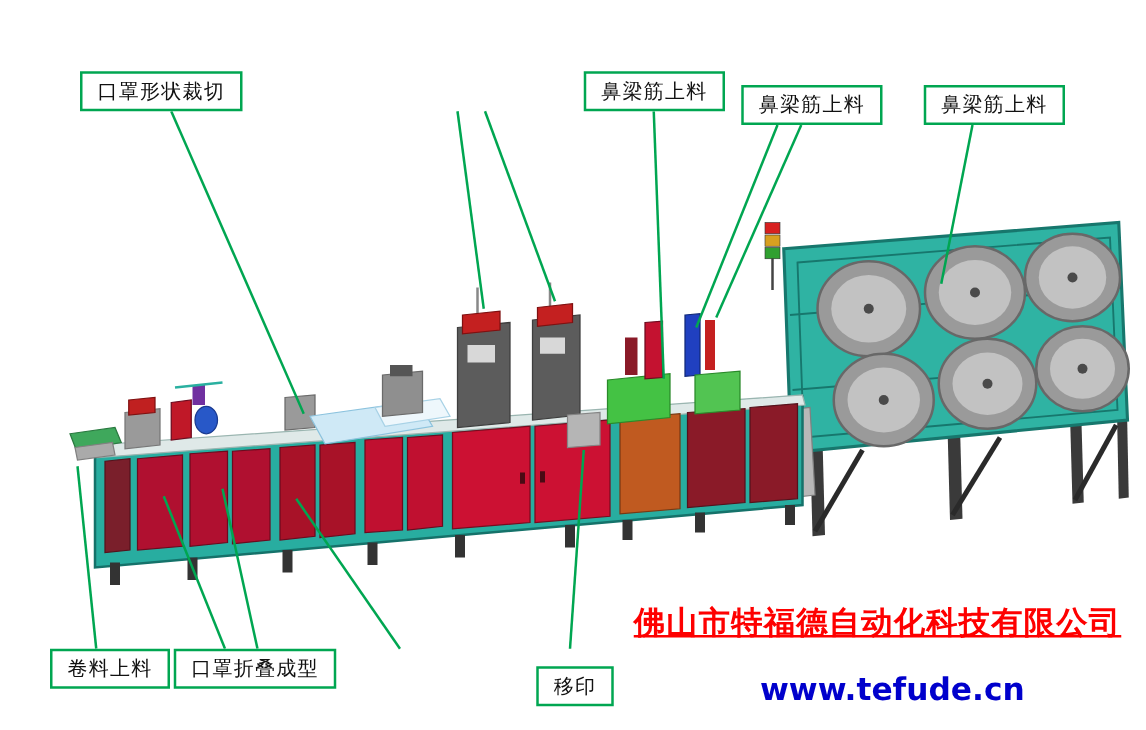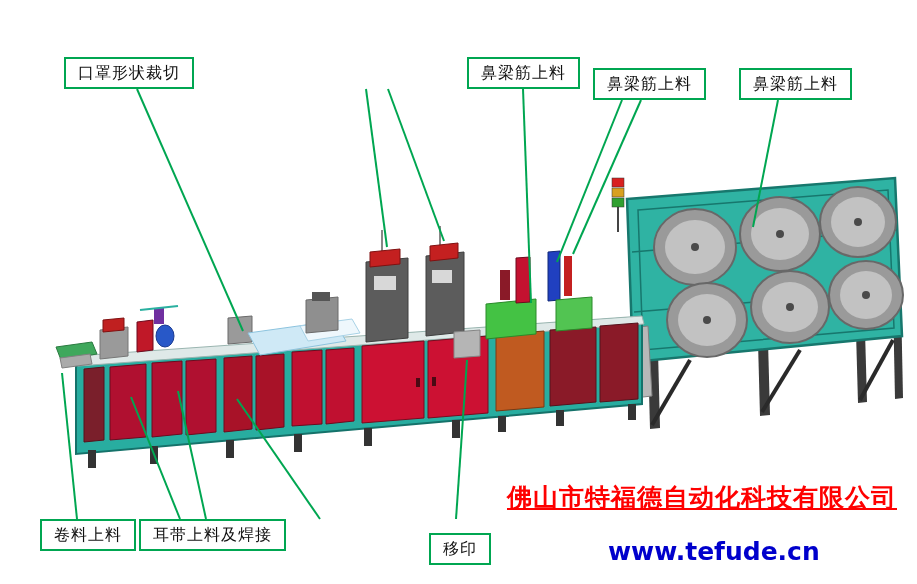--- a/index.html
+++ b/index.html
@@ -202,19 +202,19 @@
       <line class="connector" x1="320" y1="519" x2="237" y2="399"></line>
       <line class="connector" x1="456" y1="519" x2="467" y2="360"></line>
     </g>
   </svg>
 
   <div class="callout" style="left:64px; top:57px">口罩形状裁切</div>
   <div class="callout" style="left:467px; top:57px">鼻梁筋上料</div>
   <div class="callout" style="left:593px; top:68px">鼻梁筋上料</div>
   <div class="callout" style="left:739px; top:68px">鼻梁筋上料</div>
   <div class="callout" style="left:40px; top:519px">卷料上料</div>
-  <div class="callout" style="left:139px; top:519px">耳带上料及焊接</div>
+  <div class="callout" style="left:139px; top:519px">口罩折叠成型</div>
   <div class="callout" style="left:429px; top:533px">移印</div>
 
   <div class="company">佛山市特福德自动化科技有限公司</div>
   <div class="website">www.tefude.cn</div>
 
 </div>
 
 </body></html>

